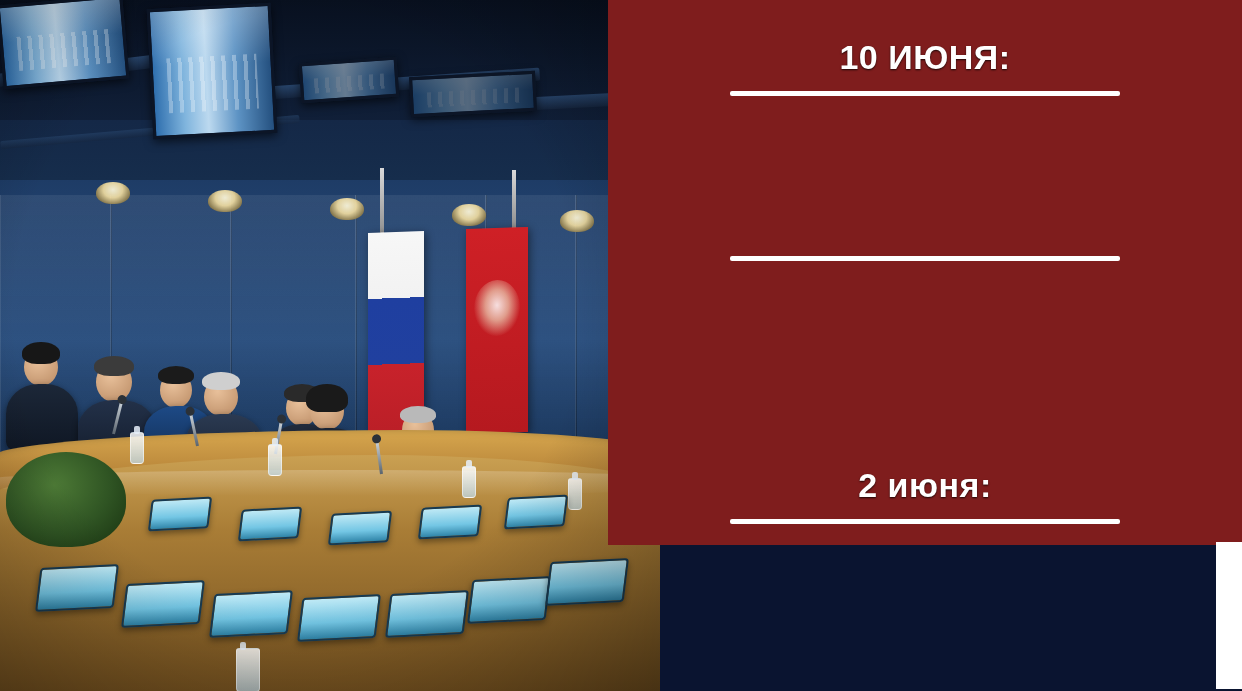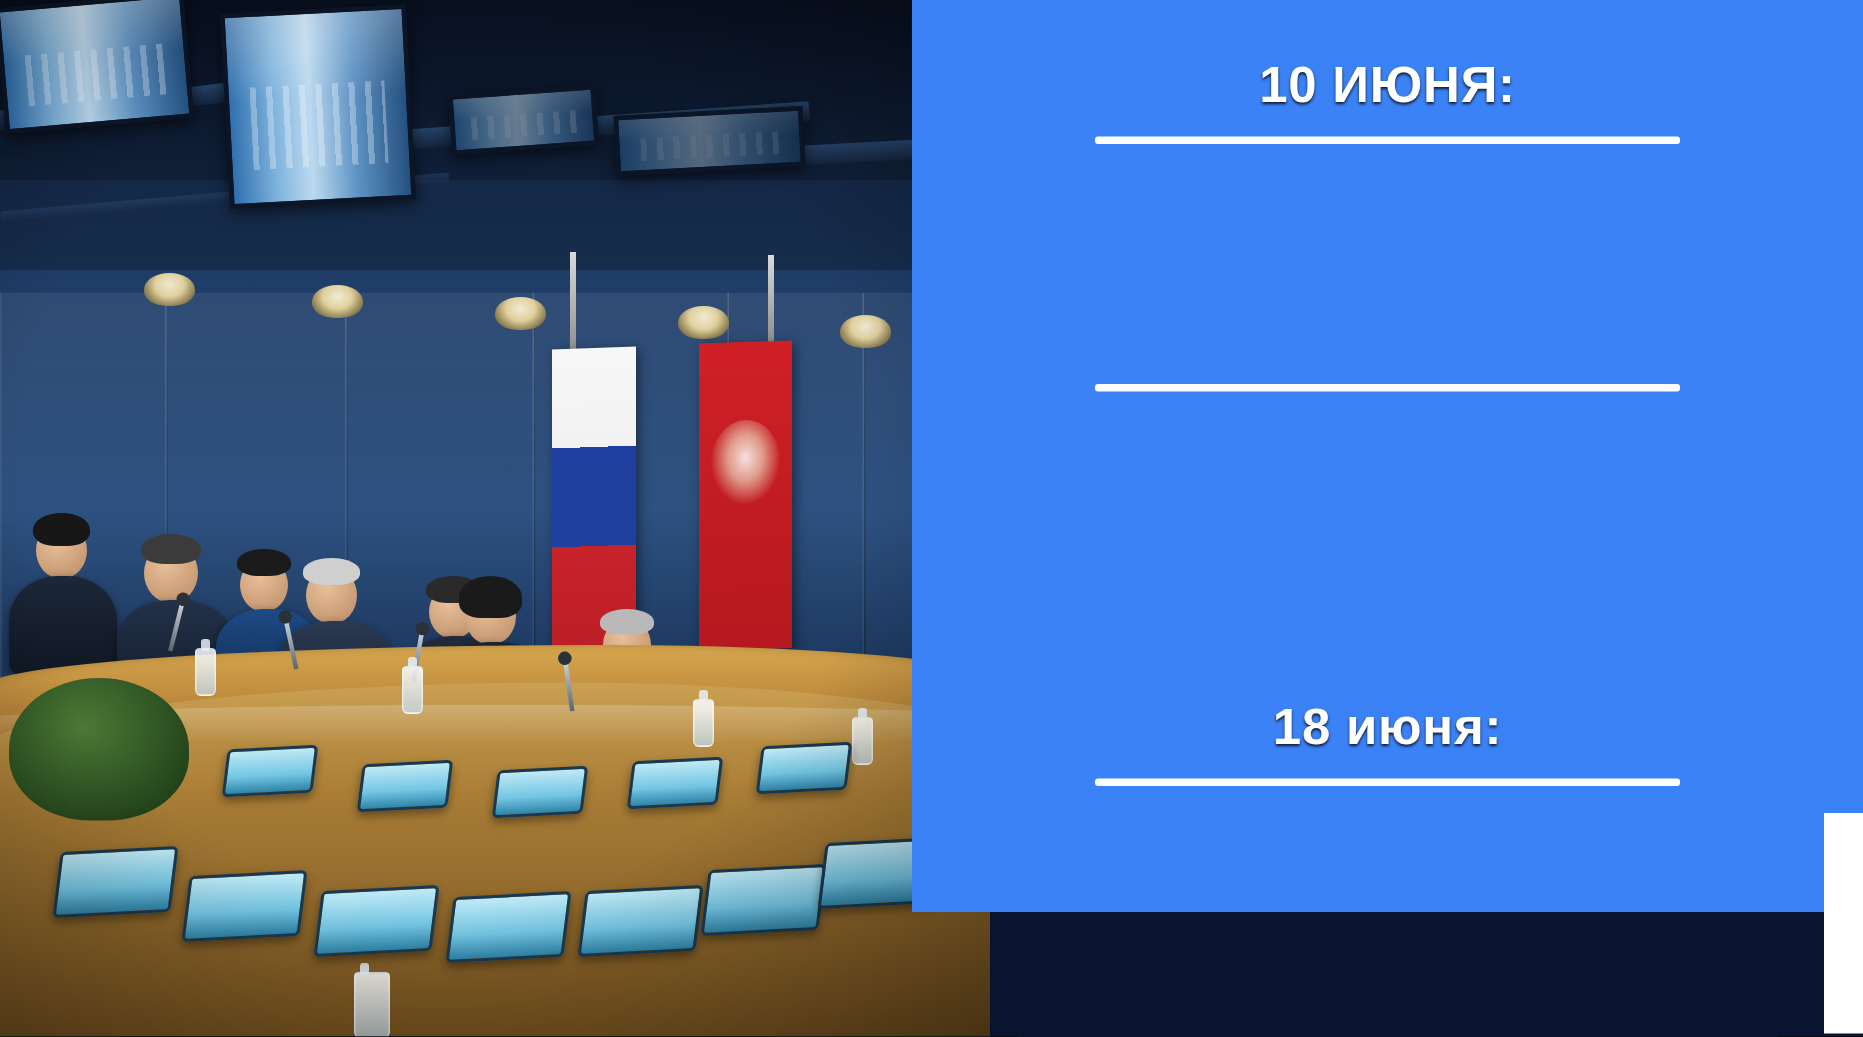--- a/index.html
+++ b/index.html
@@ -171,22 +171,22 @@
   .ph-vign {
     position: absolute; inset: 0;
     background: radial-gradient(ellipse at 45% 45%, rgba(0,0,0,0) 55%, rgba(0,0,0,.38) 100%);
     pointer-events: none;
   }
 
   
   .panel {
     position: absolute;
     left: 608px; top: 0;
-    width: 634px; height: 608px;
-    background: #3b82f6;
+    width: 634px; height: 545px;
+    background: #7f1d1d;
   }
   .headline {
     position: absolute;
     left: 0; width: 634px;
     color: #ffffff;
     text-align: center;
     font-weight: 700;
     letter-spacing: .5px;
     text-shadow: 0 1px 2px rgba(0,0,0,.8);
   }
@@ -334,21 +334,21 @@
     <div class="headline" id="h1">
       <span>10 ИЮНЯ:</span>
       <div class="rule"></div>
     </div>
 
     <div class="headline" id="h2">
       <div class="rule"></div>
     </div>
 
     <div class="headline" id="h3">
-      <span>18 июня:</span>
+      <span>2 июня:</span>
       <div class="rule"></div>
     </div>
 
     <div class="block" id="b3">
       <span class="ln">18:00 - Торжественный ужин</span>
       <span class="ln">в честь Дня России в Администрации</span>
       <span class="ln">Президента</span>
       <span class="ln small">Приглашены спикеры, спонсоры и участники</span>
     </div>
 

